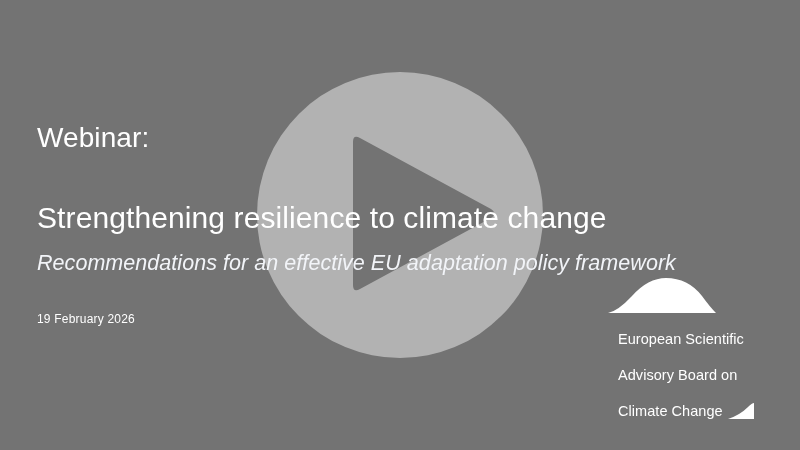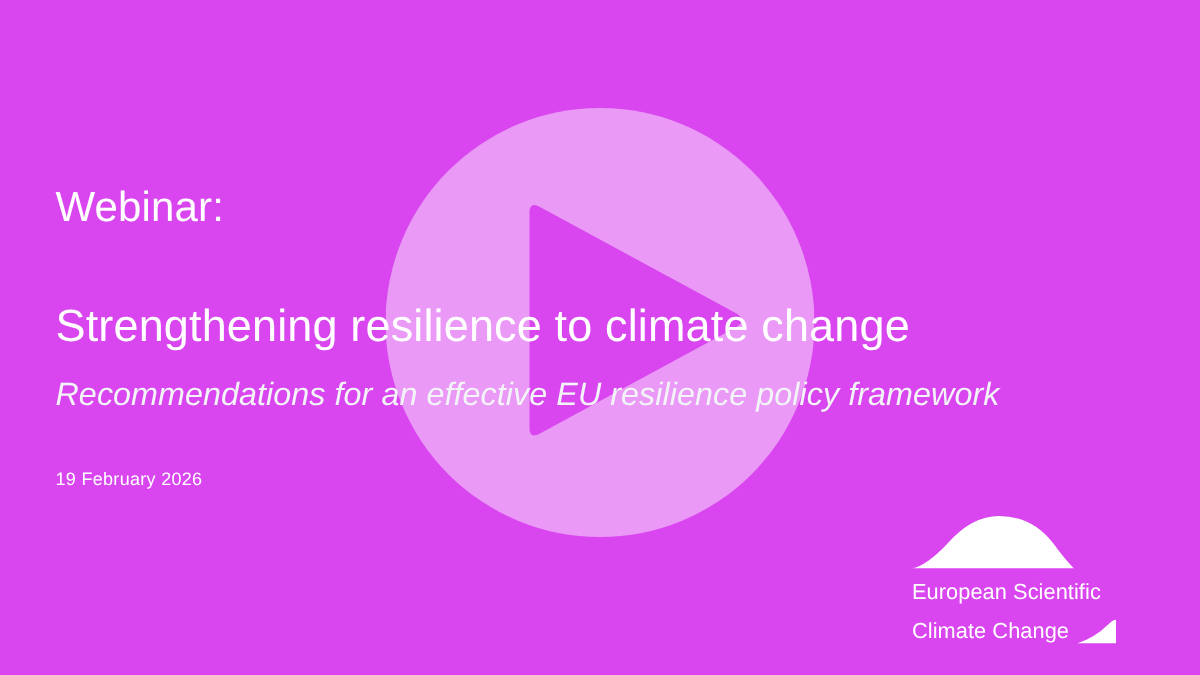--- a/index.html
+++ b/index.html
@@ -7,21 +7,21 @@
     margin: 0;
     padding: 0;
     background: #1b1b1b;
   }
 
   #slide {
     position: relative;
     width: 800px;
     height: 450px;
     overflow: hidden;
-    background: #d946ef;
+    background: #737373;
     font-family: "Liberation Sans", sans-serif;
     -webkit-font-smoothing: antialiased;
   }
 
   
   #play-button {
     position: absolute;
     left: 257px;
     top: 72px;
     width: 286px;
@@ -101,21 +101,21 @@
     margin: 0 auto 4px 7px;
   }
 
   .logo-line {
     font-size: 14.5px;
     font-weight: 400;
     color: #ffffff;
     line-height: 1.30;
     letter-spacing: 0.05px;
     white-space: nowrap;
-    margin: 7px;
+    margin: 17px;
   }
 
   .logo-line-last {
     display: flex;
     align-items: flex-end;
     gap: 5px;
   }
 
   #logo-mark {
     display: block;
@@ -144,29 +144,30 @@
                    Z" fill="#000"></path>
         </mask>
       </defs>
       <circle cx="143" cy="143" r="143" fill="#ffffff" fill-opacity="0.45" mask="url(#play-cutout)"></circle>
     </svg>
   </div>
 
   <div id="text-block">
     <p class="eyebrow">Webinar:</p>
     <p class="headline">Strengthening resilience to climate change</p>
-    <p class="subhead">Recommendations for an effective EU resilience policy framework</p>
+    <p class="subhead">Recommendations for an effective EU adaptation policy framework</p>
     <p class="datestamp">19 February 2026</p>
   </div>
 
   <div id="logo">
     <svg id="logo-dome" viewBox="0 0 108 38" xmlns="http://www.w3.org/2000/svg" aria-hidden="true">
       <path d="M 0 38 Q 10 36 24 21 Q 40 3 58 3 Q 80 3 94 21 Q 102 32 108 38 Z" fill="#ffffff"></path>
     </svg>
     <p class="logo-line">European Scientific</p>
+    <p class="logo-line">Advisory Board on</p>
     <div class="logo-line logo-line-last">
       <span>Climate Change</span>
       <svg id="logo-mark" viewBox="0 0 26 16" xmlns="http://www.w3.org/2000/svg" aria-hidden="true">
         <path d="M 0 16 L 26 16 L 26 0 Q 24 0 20 4 Q 12 12 0 16 Z" fill="#ffffff"></path>
       </svg>
     </div>
   </div>
 
 </div>
 

